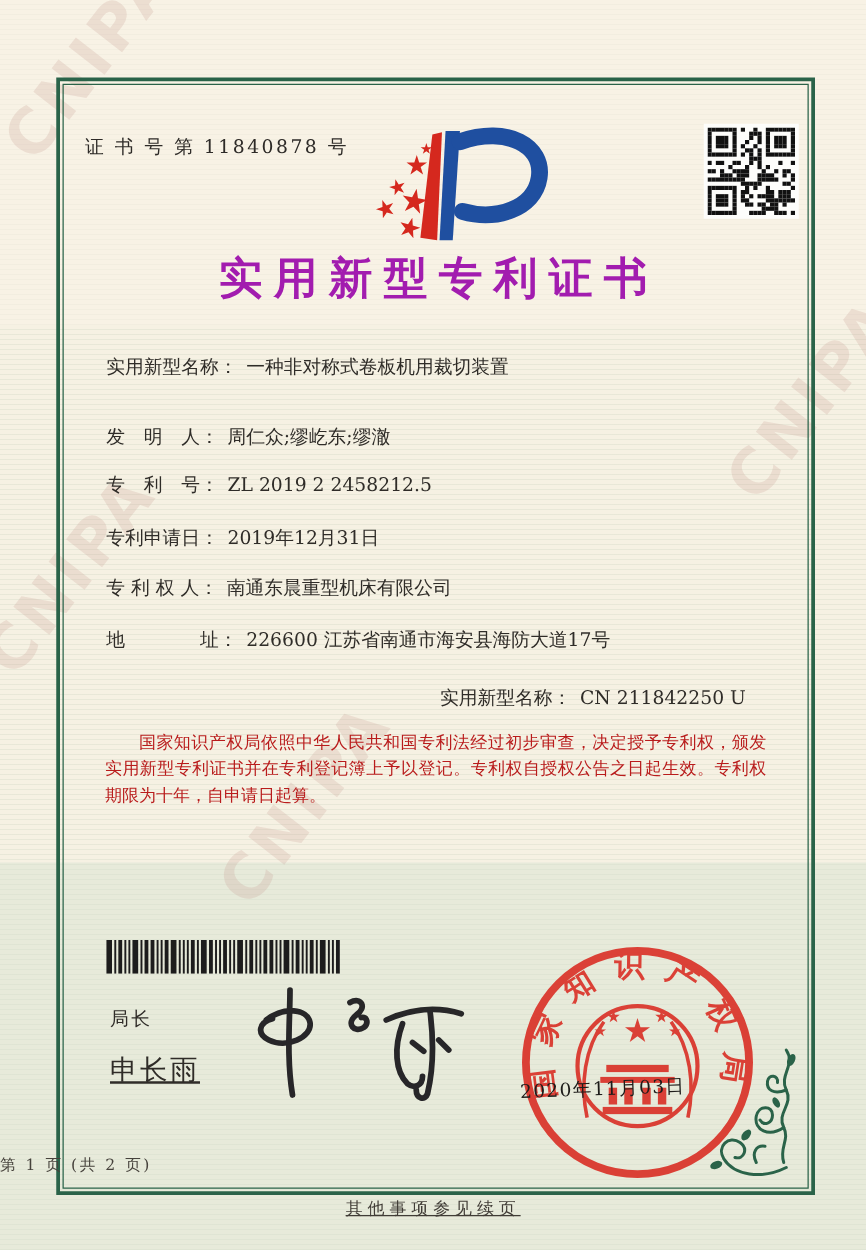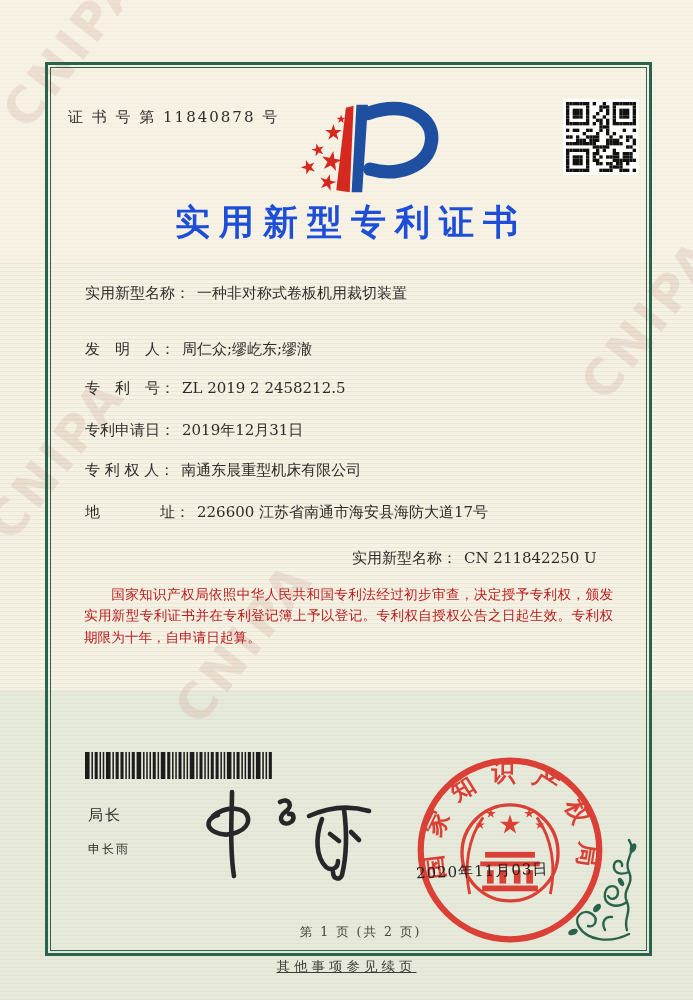--- a/index.html
+++ b/index.html
@@ -15,39 +15,39 @@
         font-weight:bold;font-size:50px;letter-spacing:4px;color:rgba(198,150,140,0.22);
         transform:rotate(-52deg);pointer-events:none;white-space:nowrap;}
   .frame{position:absolute;left:45px;top:62px;width:601px;height:888px;
         border:3px solid var(--border-green,#2a6349);}
   .frame::after{content:"";position:absolute;inset:2px;border:1px solid var(--border-green,#2a6349);}
   .cert-no{position:absolute;left:68px;top:108px;font-size:15px;letter-spacing:2px;color:#2e2b28;}
   .logo{position:absolute;left:282px;top:100px;width:170px;height:96px;}
   .qr{position:absolute;left:566px;top:102px;width:70px;height:70px;background:#fdfdfb;
         box-shadow:0 0 0 3px #fdfdfb;}
   .title{position:absolute;left:0;right:0;top:199px;margin:0;text-align:center;
-        font-size:35px;font-weight:bold;letter-spacing:9px;text-indent:9px;color:#1d4ed8;}
+        font-size:35px;font-weight:bold;letter-spacing:9px;text-indent:9px;color:#a21caf;}
   .field{position:absolute;left:85px;font-size:15px;white-space:nowrap;color:#2f2c28;}
   .fvalue{margin-left:7px;}
   .r1{top:284px}.r2{top:340px}.r3{top:379px}.r4{top:421px}.r5{top:461px}.r6{top:503px}
   .r7a{top:549px}.r7b{top:549px;left:352px}
   .body-text{position:absolute;left:84px;top:584px;width:529px;font-size:13.6px;
         line-height:1.58;color:#b91c1c;text-align:justify;}
   .body-text p{margin:0 0 2px 0;text-indent:2em;}
   .barcode{position:absolute;left:85px;top:752px;width:187px;height:27px;}
   .sig-title{position:absolute;left:88px;top:806px;font-size:15px;letter-spacing:2px;}
-  .sig-name{position:absolute;left:88px;top:841px;font-size:12px;letter-spacing:2px;}
+  .sig-name{position:absolute;left:88px;top:841px;font-size:22px;letter-spacing:2px;text-decoration:underline;}
   .signature{position:absolute;left:183px;top:782px;width:205px;height:102px;}
   .seal{position:absolute;left:414px;top:754px;width:192px;height:192px;}
   .seal svg{position:absolute;inset:0;}
   .seal-date{position:absolute;left:2px;top:108px;font-size:15px;letter-spacing:1px;
         color:#1d1c1a;transform:rotate(-2deg);white-space:nowrap;}
   .corner-ornament{position:absolute;left:545px;top:838px;width:100px;height:110px;}
-  .page-info{position:absolute;left:0;right:0;top:924px;text-align:center;
-        font-size:12.5px;letter-spacing:2px;color:#46423c;padding-left:28px;}
+  .page-info{position:absolute;left:0;right:0;top:924px;text-align:left;
+        font-size:12.5px;letter-spacing:2px;color:#46423c;}
   .footer-note{position:absolute;left:0;right:0;top:958px;text-align:center;
         font-size:13.5px;letter-spacing:4px;color:#403c36;text-decoration:underline;}
 </style>
 </head>
 <body>
 
 <div class="page">
 
   <div class="bg-lines"></div>
   <div class="tint-top"></div>

